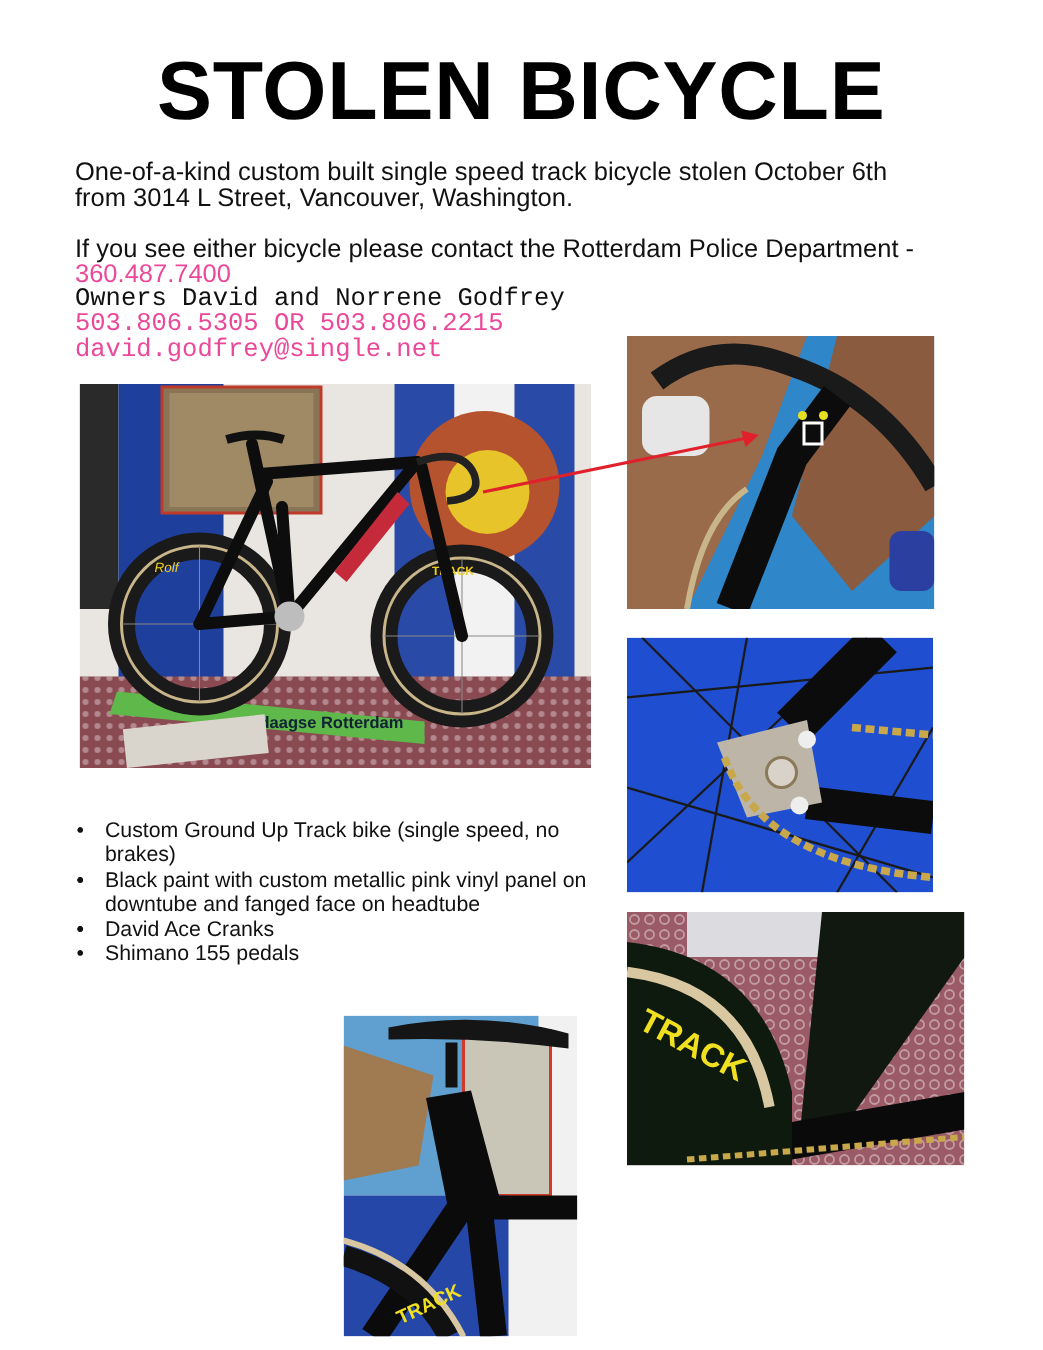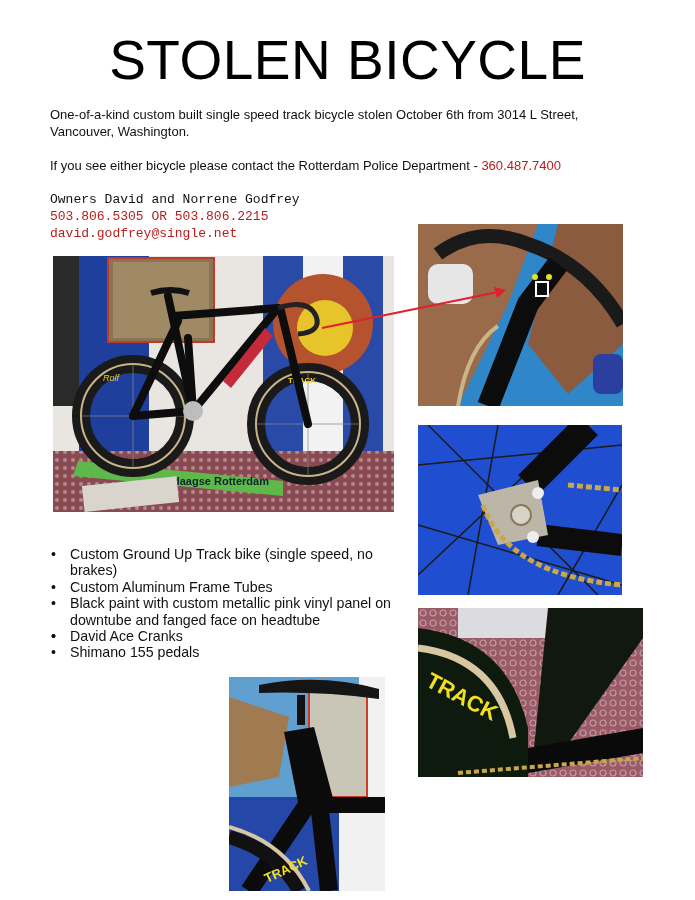--- a/index.html
+++ b/index.html
@@ -2,27 +2,27 @@
 <html><head>
   <meta charset="utf-8">
   <style>
     html, body { margin: 0; padding: 0; background: #ffffff; }
     body {
       width: 695px; height: 900px; position: relative; overflow: hidden;
       font-family: "Liberation Sans", sans-serif; color: #111;
     }
     .title {
       position: absolute; left: 0; top: 26px; width: 695px; text-align: center;
-      font-size: 55px; font-weight: normal; letter-spacing: 0.5px; color: #000;
+      font-size: 55px; font-weight: bold; letter-spacing: 0.5px; color: #000;
       line-height: 68px; margin: 0;
     }
     .para {
-      position: absolute; left: 50px; width: 580px; font-size: 13px; line-height: 17px; margin: 0;
+      position: absolute; left: 50px; width: 580px; font-size: 17px; line-height: 17px; margin: 0;
     }
-    .red { color: #b91c1c; }
+    .red { color: #ec4899; }
     .bullets {
       position: absolute; left: 50px; top: 546px; width: 345px; margin: 0; padding: 0; list-style: none;
       font-size: 14.2px; line-height: 16.4px;
     }
     .bullets li { position: relative; padding-left: 20px; }
     .bullets li .dot { position: absolute; left: 1px; top: 0; }
     .photo { position: absolute; overflow: hidden; }
     .photo svg { display: block; width: 100%; height: 100%; }
     .arrow { position: absolute; left: 0; top: 0; width: 695px; height: 900px; pointer-events: none; }
   </style>
@@ -169,18 +169,18 @@
   </svg>
 </div>
 
 <svg class="arrow" viewBox="0 0 695 900">
   <line x1="322" y1="328" x2="498" y2="292" stroke="#e0202a" stroke-width="2.2"></line>
   <polygon points="506,290 494,287 497,298" fill="#e0202a"></polygon>
 </svg>
 
 <ul class="bullets">
   <li><span class="dot">•</span><span>Custom Ground Up Track bike (single speed, no brakes)</span></li>
-  <li><span class="dot">•</span><span>Custom Aluminum Frame Tubes</span></li>
+  <li><span class="dot">•</span></li>
   <li><span class="dot">•</span><span>Black paint with custom metallic pink vinyl panel on downtube and fanged face on headtube</span></li>
   <li><span class="dot">•</span></li>
   <li><span class="dot">•</span><span>David Ace Cranks</span></li>
   <li><span class="dot">•</span><span>Shimano 155 pedals</span></li>
 </ul>
 
 </body></html>

